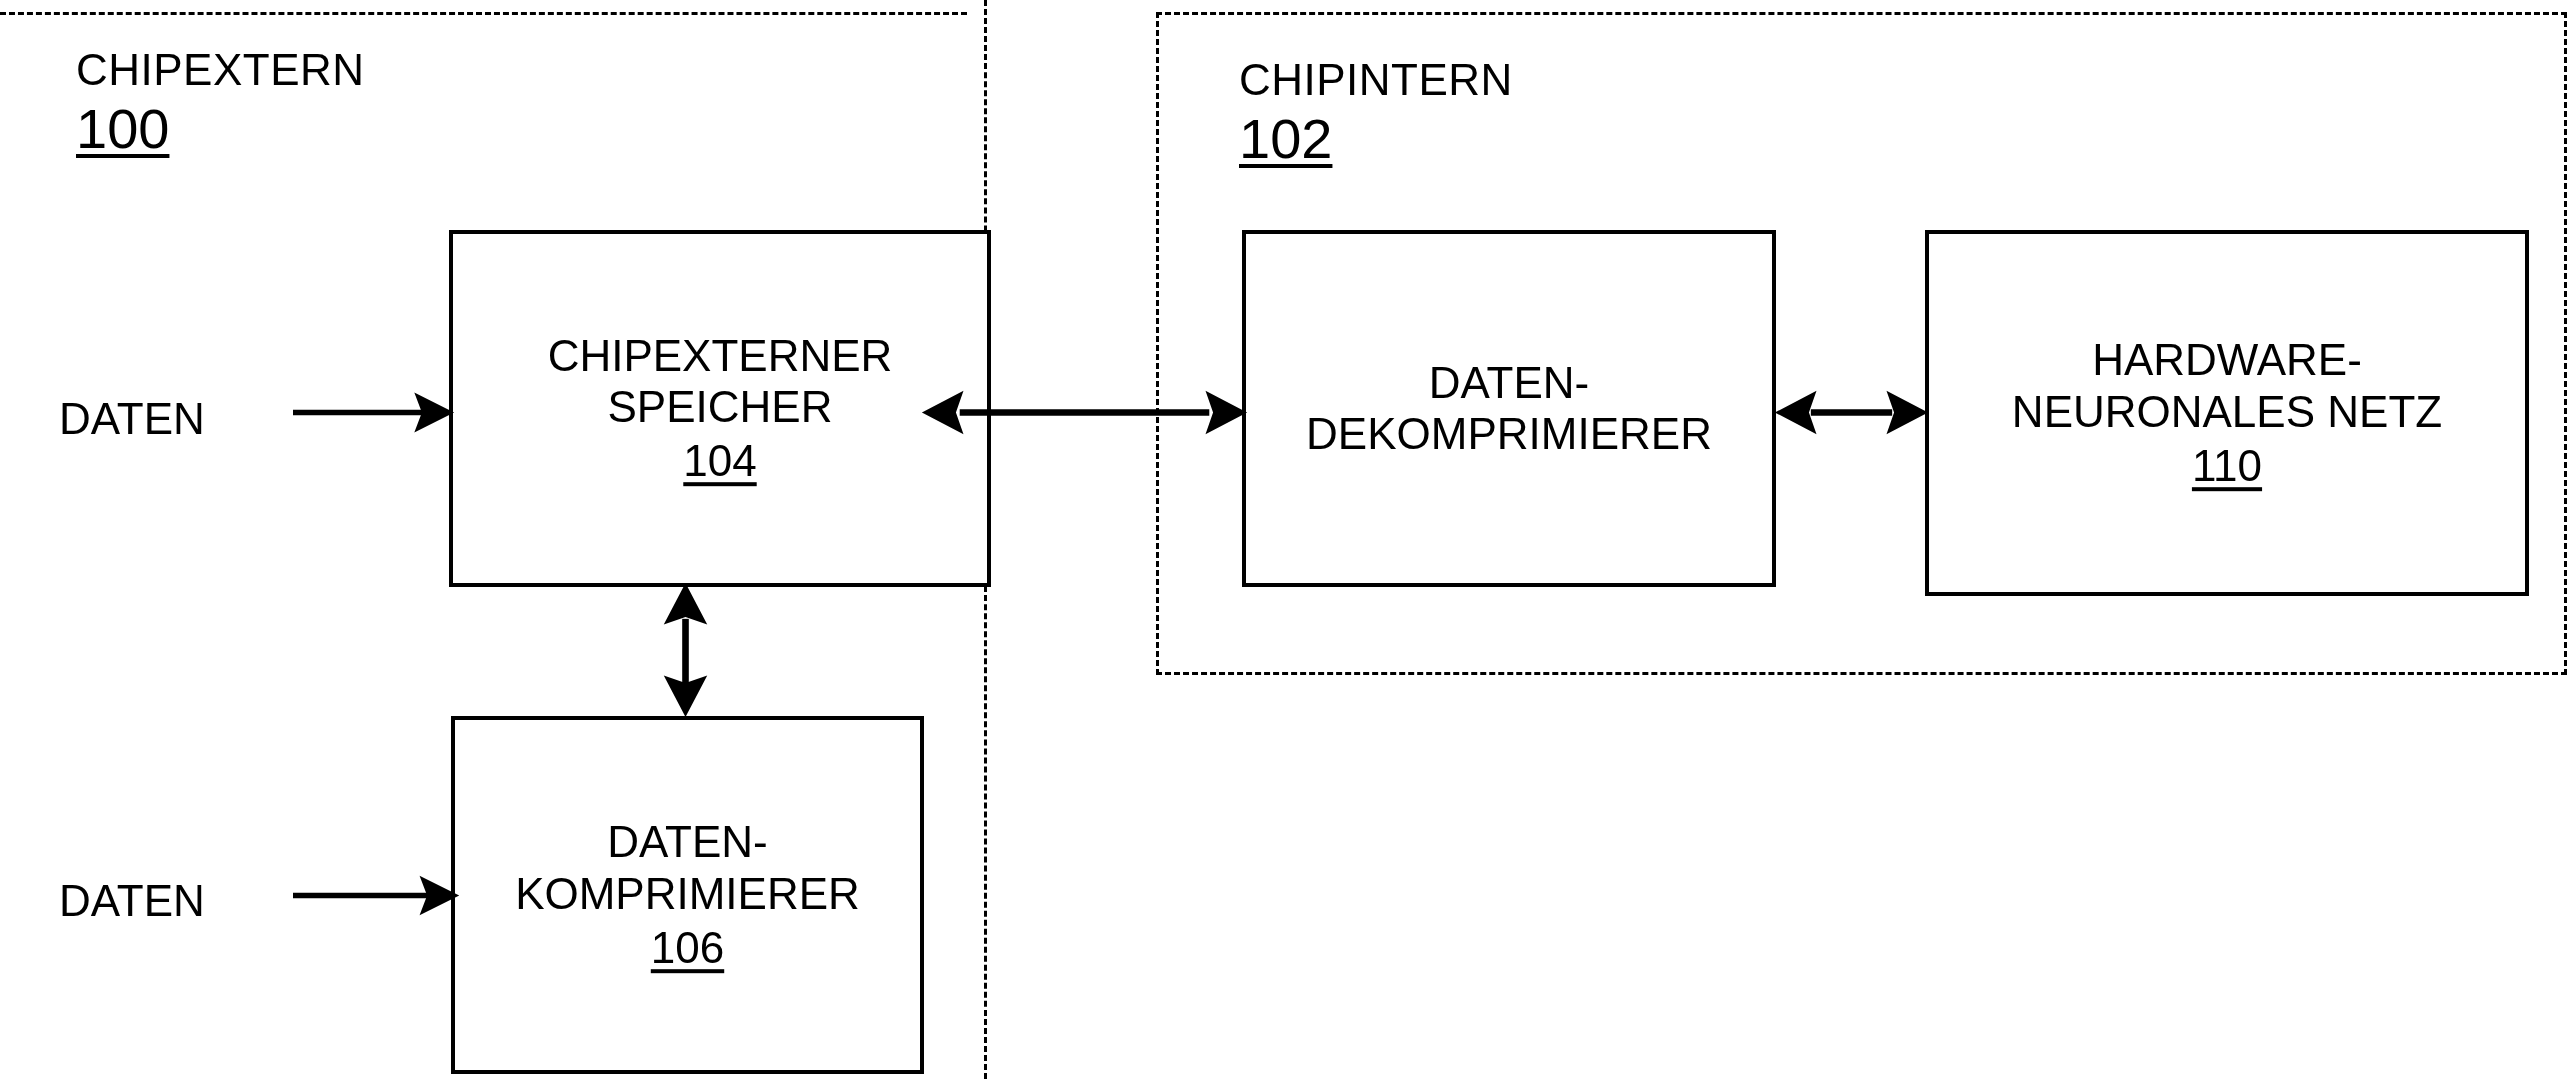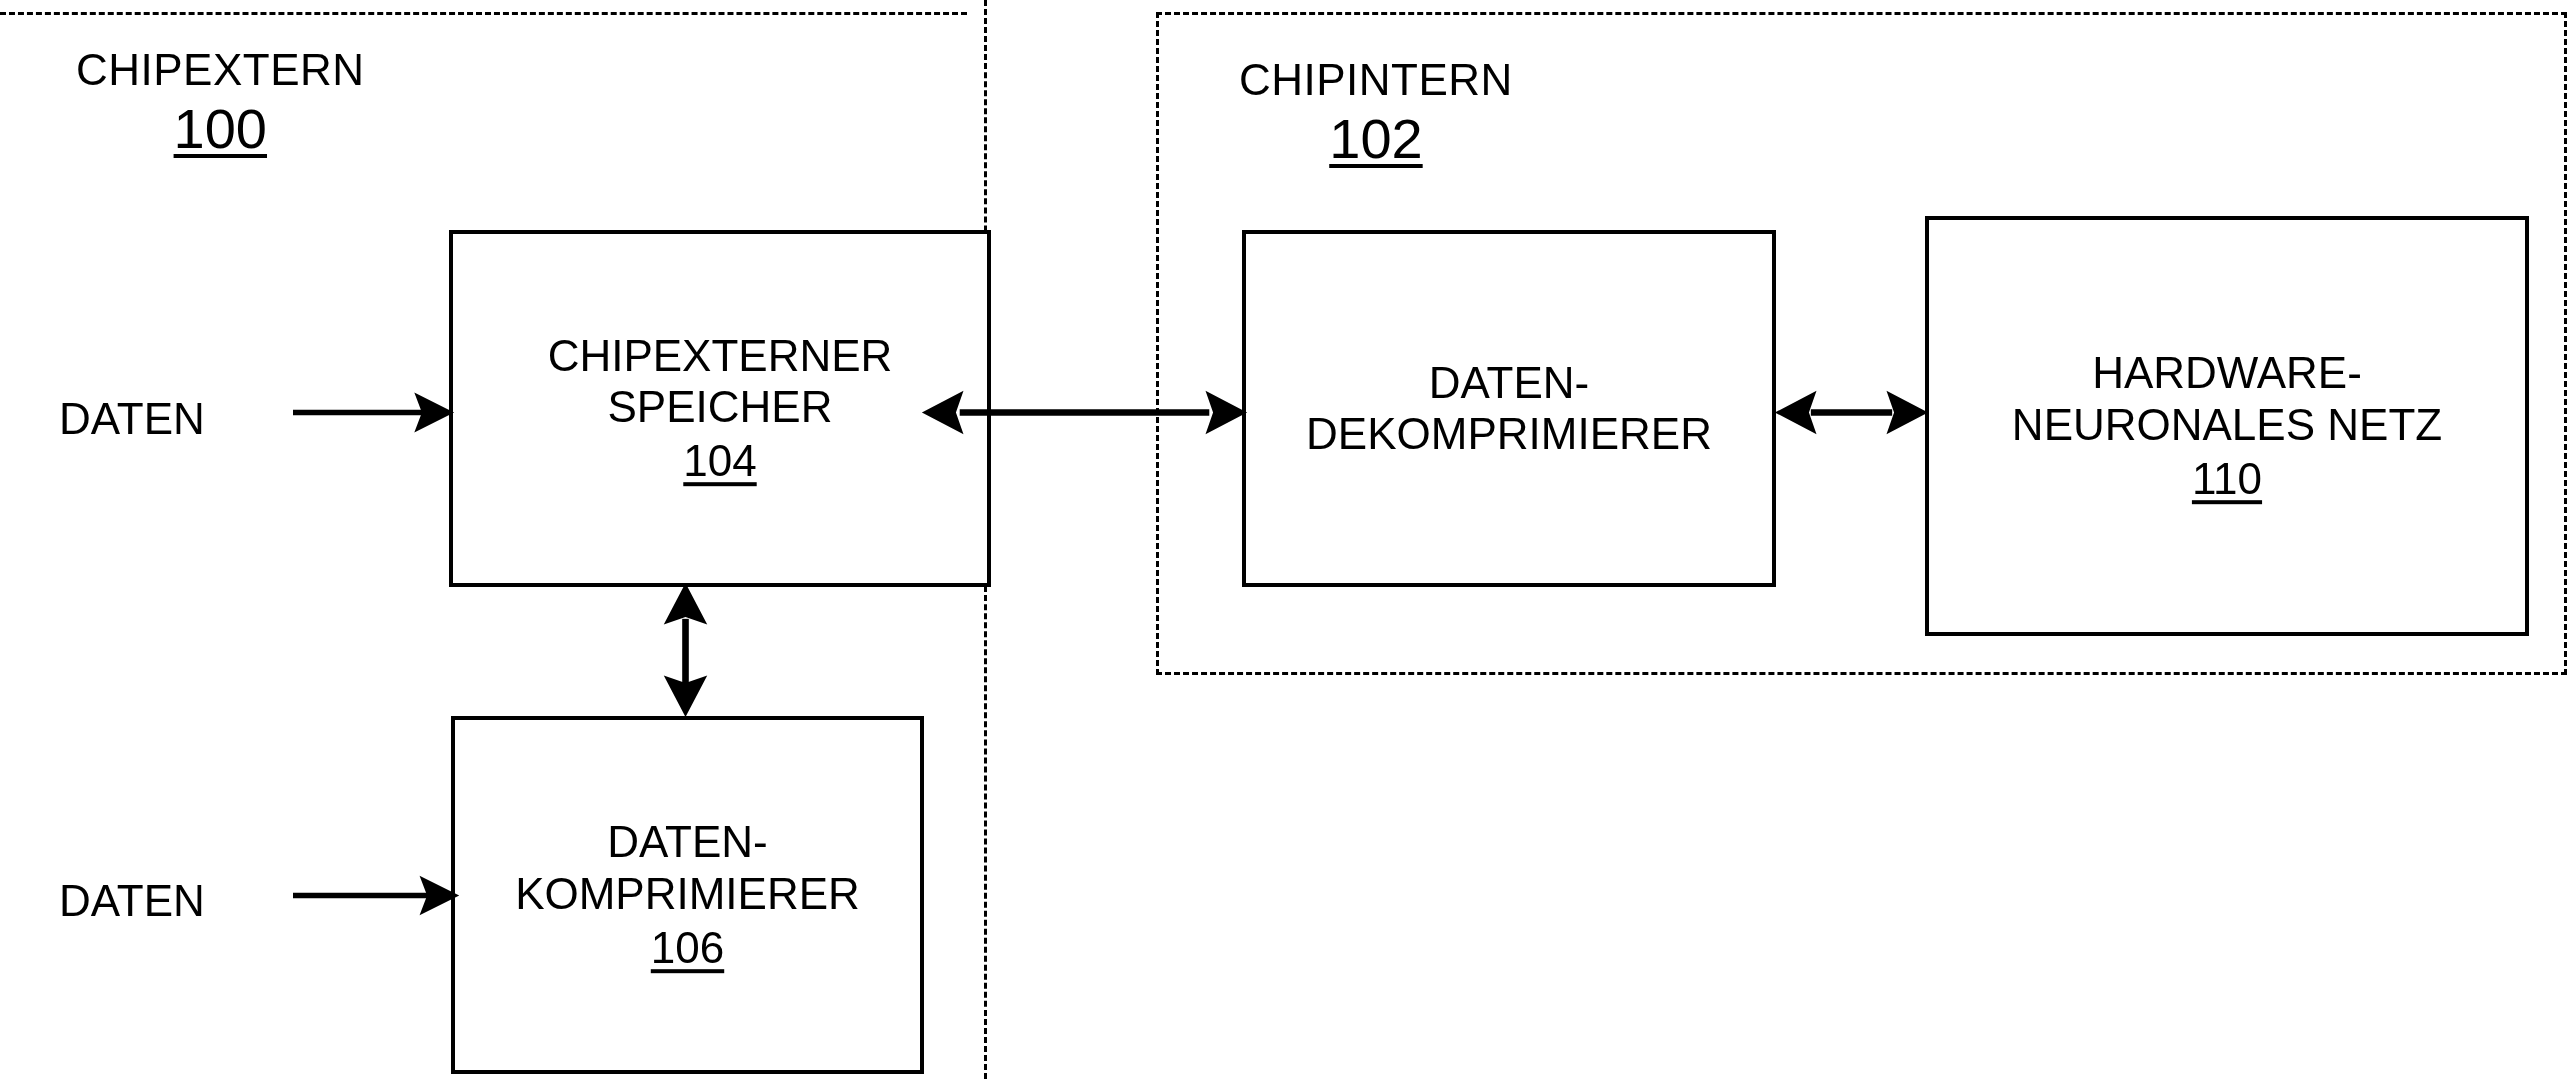--- a/index.html
+++ b/index.html
@@ -25,21 +25,21 @@
   }
   .dash-v {
     position: absolute;
     width: 0;
     border-left: 3.8px dashed #000000;
   }
 
   
   .region-label {
     position: absolute;
-    text-align: center;
+    text-align: left;
     color: #000000;
     line-height: 1.12;
     white-space: nowrap;
   }
   .region-label .rl-title {
     display: block;
     font-size: 44px;
     letter-spacing: 0.5px;
   }
   .region-label .rl-num {
@@ -133,21 +133,21 @@
     </div>
   </div>
 
   <div class="box" style="left:1242px; top:230px; width:534px; height:357px;">
     <div class="box-text">
       <span class="bt-line">DATEN-</span>
       <span class="bt-line">DEKOMPRIMIERER</span>
     </div>
   </div>
 
-  <div class="box" style="left:1925px; top:216px; width:604px; height:420px;">
+  <div class="box" style="left:1925px; top:230px; width:604px; height:366px;">
     <div class="box-text">
       <span class="bt-line">HARDWARE-</span>
       <span class="bt-line">NEURONALES NETZ</span>
       <span class="bt-num">110</span>
     </div>
   </div>
 
   <div class="flow-label" style="left:59px; top:389px;">DATEN</div>
 
   <div class="flow-label" style="left:59px; top:871px;">DATEN</div>

